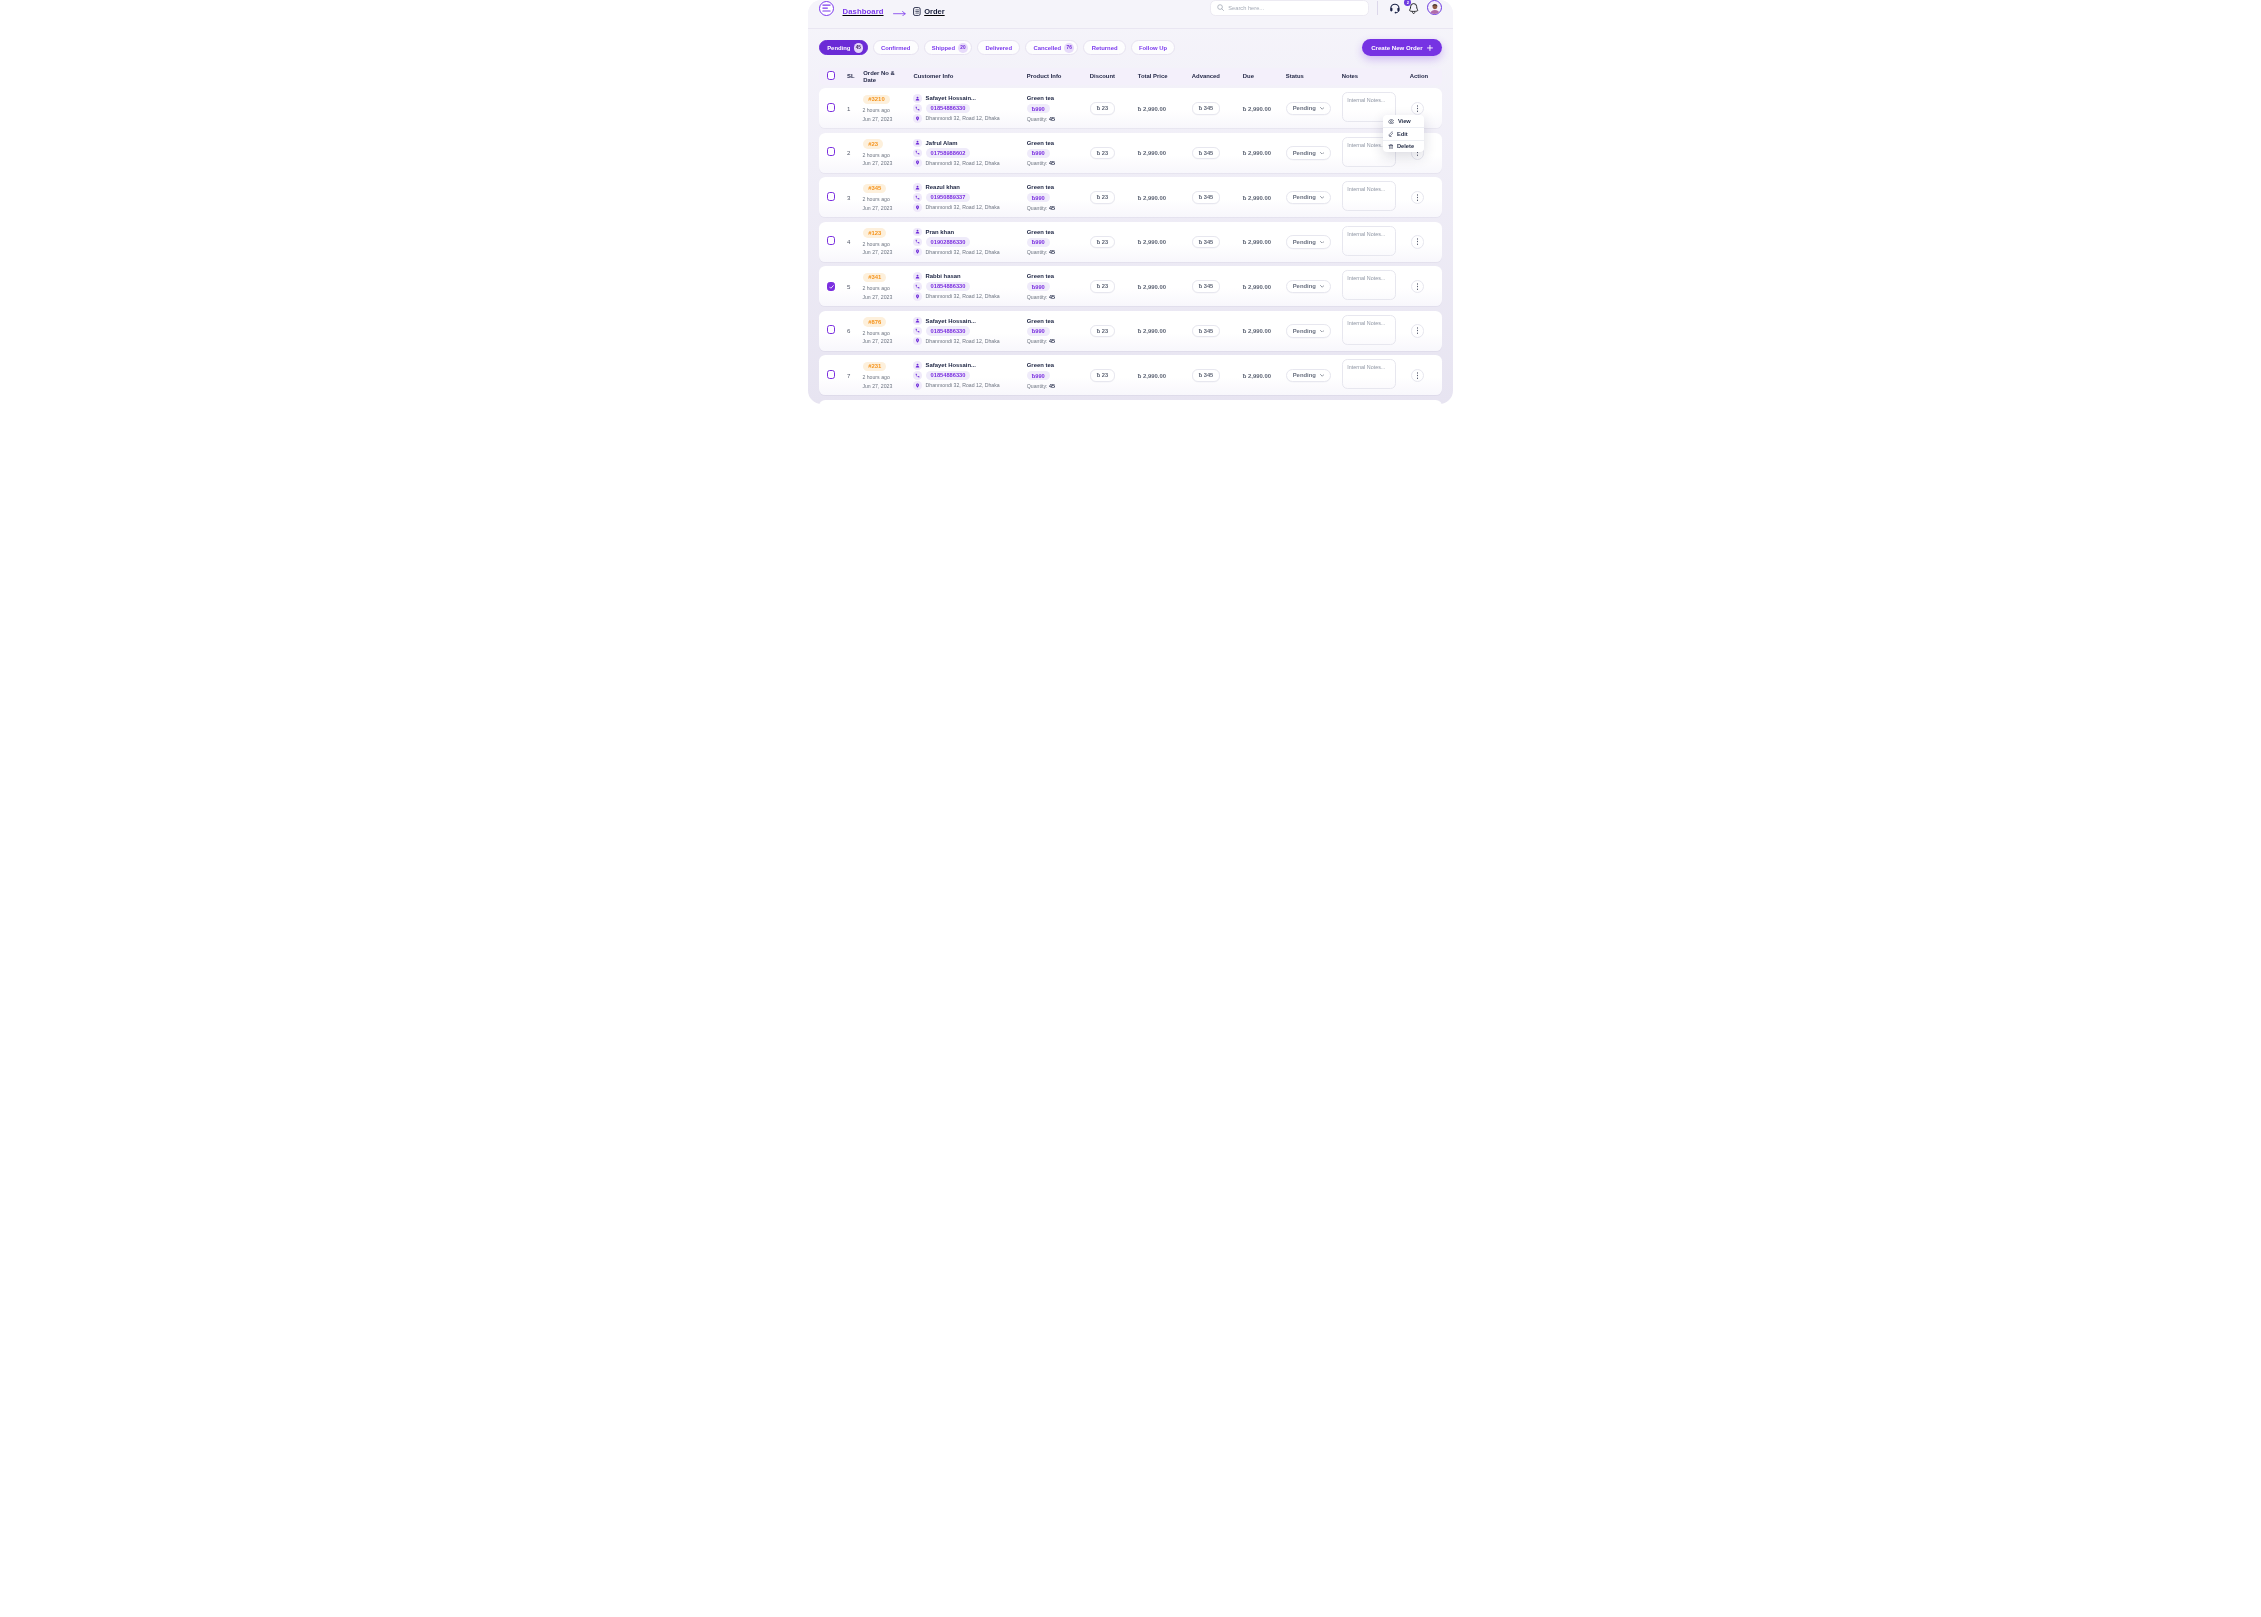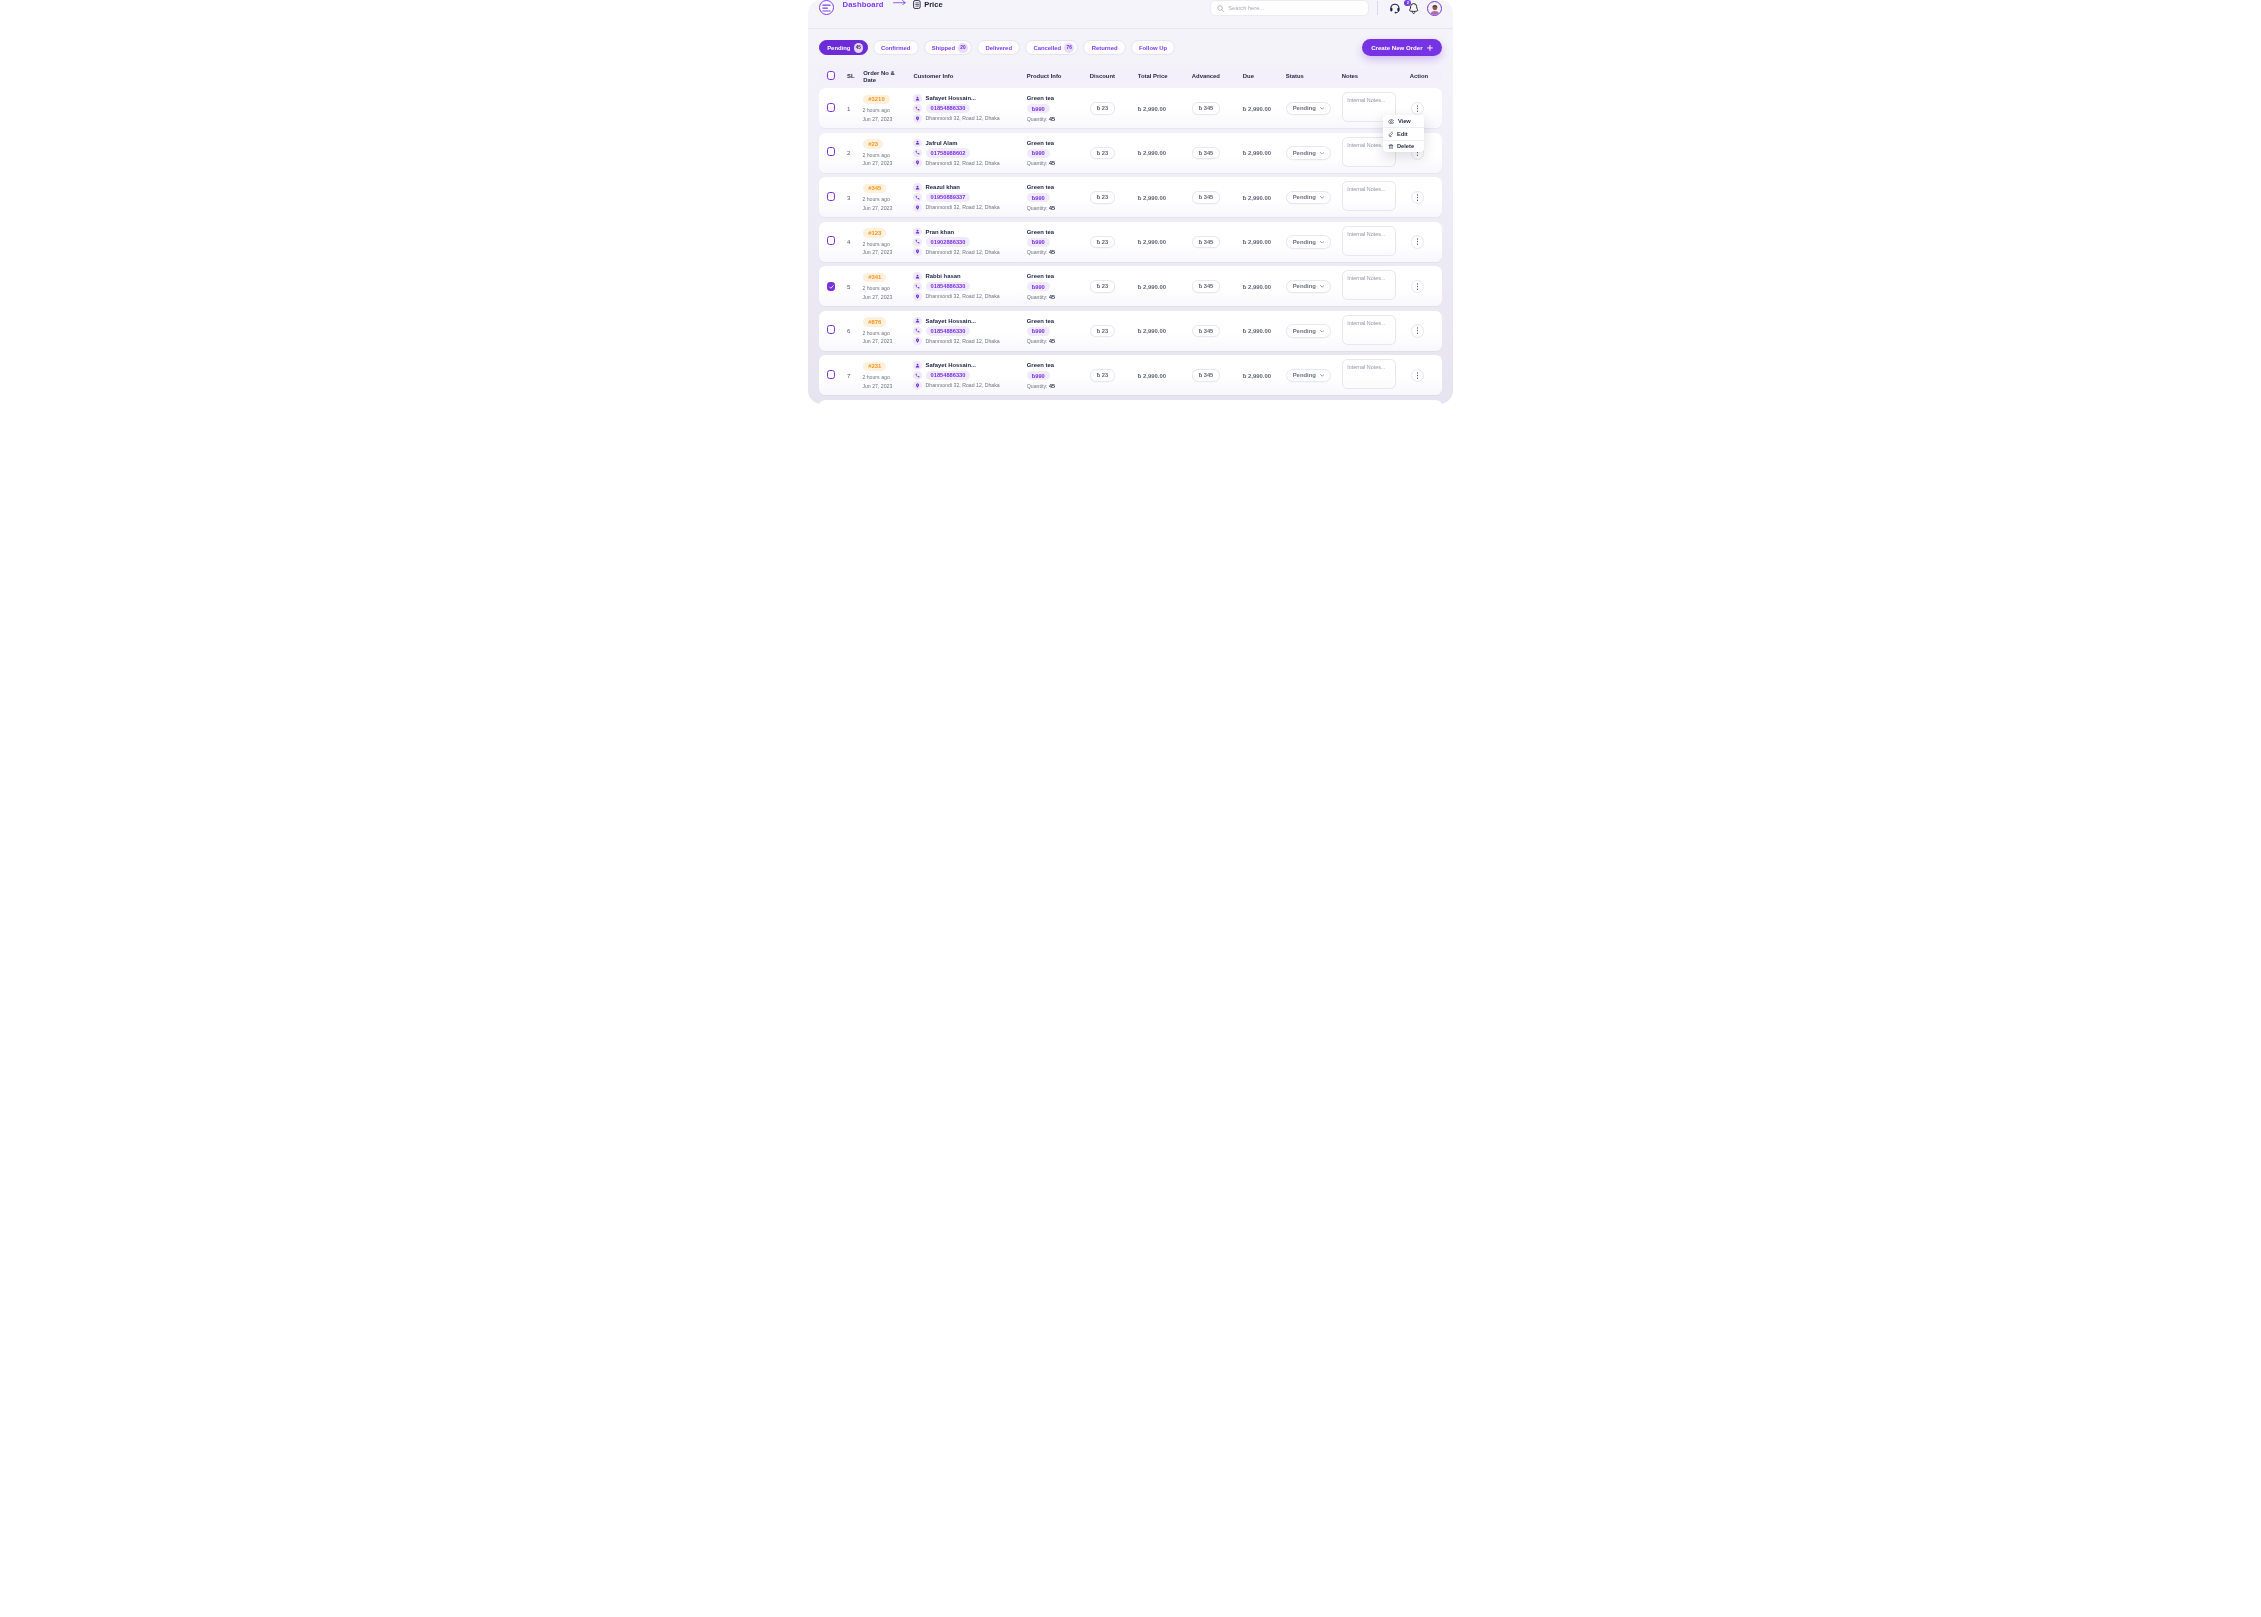--- a/index.html
+++ b/index.html
@@ -12,24 +12,25 @@
     position: relative;
     width: 645px; height: 404px;
     border-radius: 13.6px;
     overflow: hidden;
     background: linear-gradient(180deg, #F6F5FB 0%, #F0EEF7 40%, #E7E4F1 100%);
   }
 
   
   .topbar {
     height: 29px;
-    display: flex; align-items: flex-start;
-    padding: 0 11px;
+    display: flex; align-items: flex-end;
+    padding: 12px 11px;
     background: #F5F4FA;
     border-bottom: 0.5px solid #E9E6F2;
+    text-decoration: underline;
   }
   .hamburger {
     width: 15.4px; height: 15.4px; border-radius: 50%;
     background: #ffffff; border: 0.8px solid #7C3AED;
     display: flex; align-items: center; justify-content: center;
     cursor: pointer;
   }
   .crumb-dash {
     margin-left: 8.1px;
     font-size: 7.7px; font-weight: 700; color: #7C3AED;
@@ -249,21 +250,21 @@
               <line x1="7.2" y1="10" x2="12.2" y2="10"></line>
               <line x1="7.2" y1="13.6" x2="12.2" y2="13.6"></line>
             </g>
             <g fill="#151B38">
               <circle cx="4.8" cy="6.4" r="0.9"></circle>
               <circle cx="4.8" cy="10" r="0.9"></circle>
               <circle cx="4.8" cy="13.6" r="0.9"></circle>
             </g>
           </svg>
       </span>
-      <span>Price</span>
+      <span>Order</span>
     </div>
 
     <div class="topbar-right">
       <div class="searchbox">
         <span style="display:flex">
           <svg width="7.2" height="7.2" viewBox="0 0 16 16">
               <circle cx="6.8" cy="6.8" r="5.2" fill="none" stroke="#9AA1AE" stroke-width="1.6"></circle>
               <line x1="10.8" y1="10.8" x2="14.6" y2="14.6" stroke="#9AA1AE" stroke-width="1.6" stroke-linecap="round"></line>
             </svg>
         </span>

